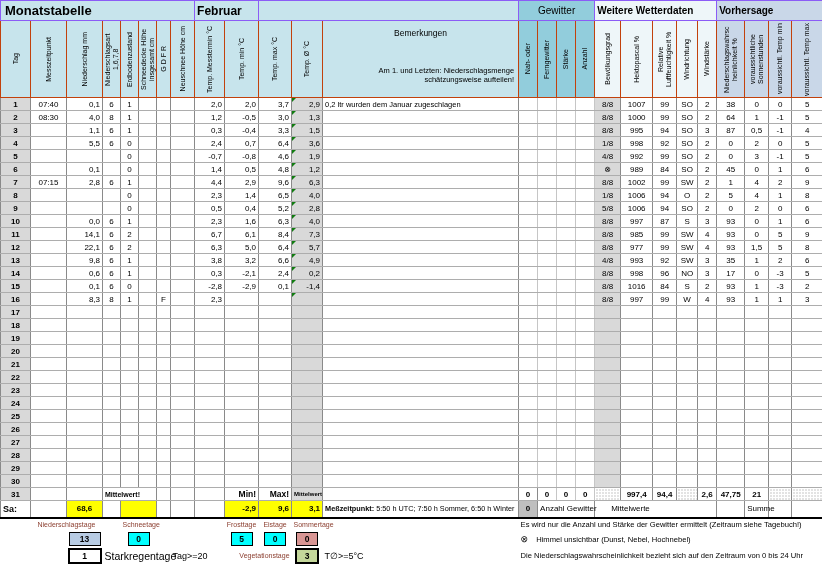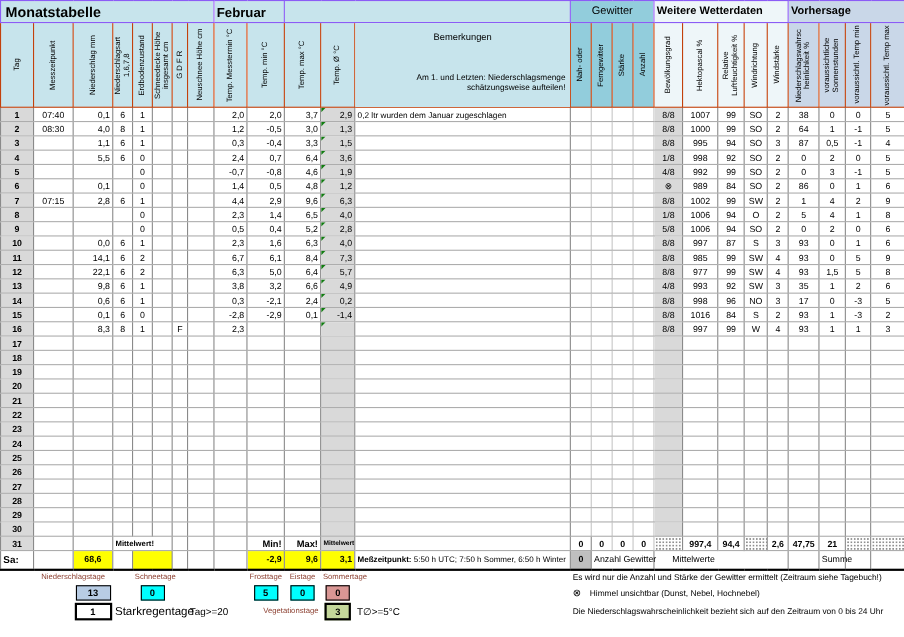--- a/index.html
+++ b/index.html
@@ -356,21 +356,21 @@
           <td class="c-bem bdl"></td>
           <td class="c-c c-gew bdl"></td>
           <td class="c-c c-gew"></td>
           <td class="c-c c-gew"></td>
           <td class="c-c c-gew"></td>
           <td class="c-c c-gray bdl">⊗</td>
           <td class="c-c">989</td>
           <td class="c-c">84</td>
           <td class="c-c">SO</td>
           <td class="c-c">2</td>
-          <td class="c-c bdl">86</td>
+          <td class="c-c bdl">45</td>
           <td class="c-c">0</td>
           <td class="c-c">1</td>
           <td class="c-c">6</td>
         </tr>
         <tr>
           <td class="c-tag">7</td>
           <td class="c-c">07:15</td>
           <td class="c-r">2,8</td>
           <td class="c-c">6</td>
           <td class="c-c">1</td>

